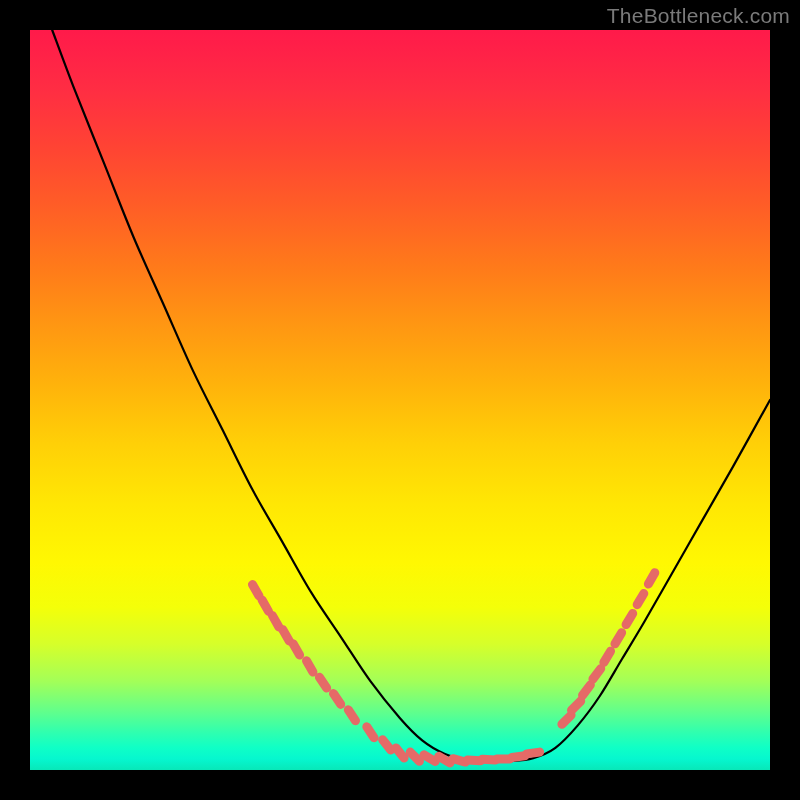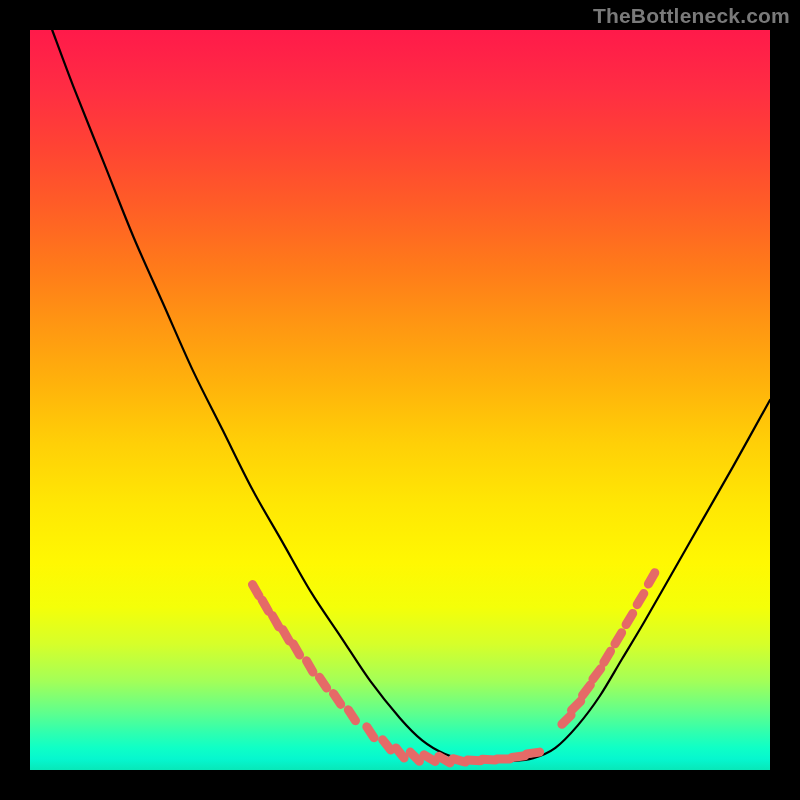--- a/index.html
+++ b/index.html
@@ -16,21 +16,21 @@
     width: 800px;
     height: 800px;
     background: #000;
   }
   .watermark {
     position: absolute;
     top: 4px;
     right: 10px;
     color: #7a7a7a;
     font-size: 21px;
-    font-weight: 700;
+    font-weight: 400;
     letter-spacing: 0.2px;
     z-index: 10;
   }
   .plot-area {
     position: absolute;
     left: 30px;
     top: 30px;
     width: 740px;
     height: 740px;
     

